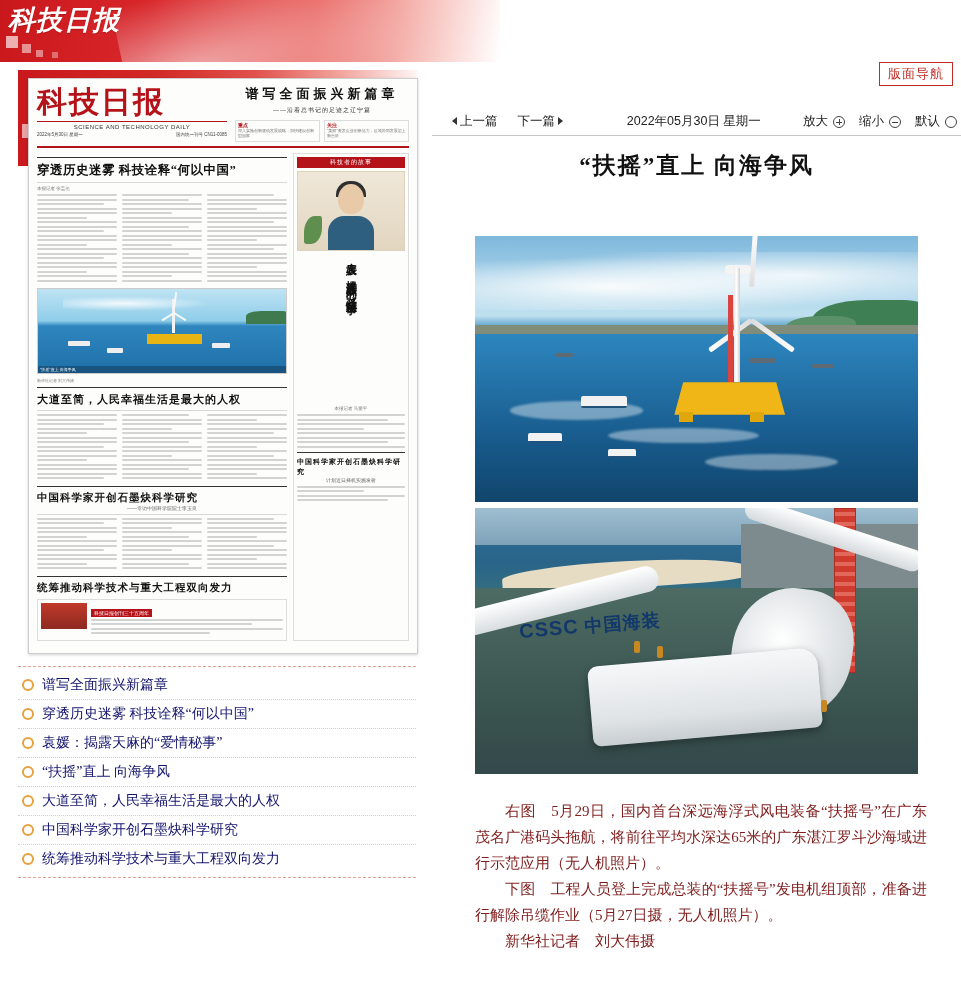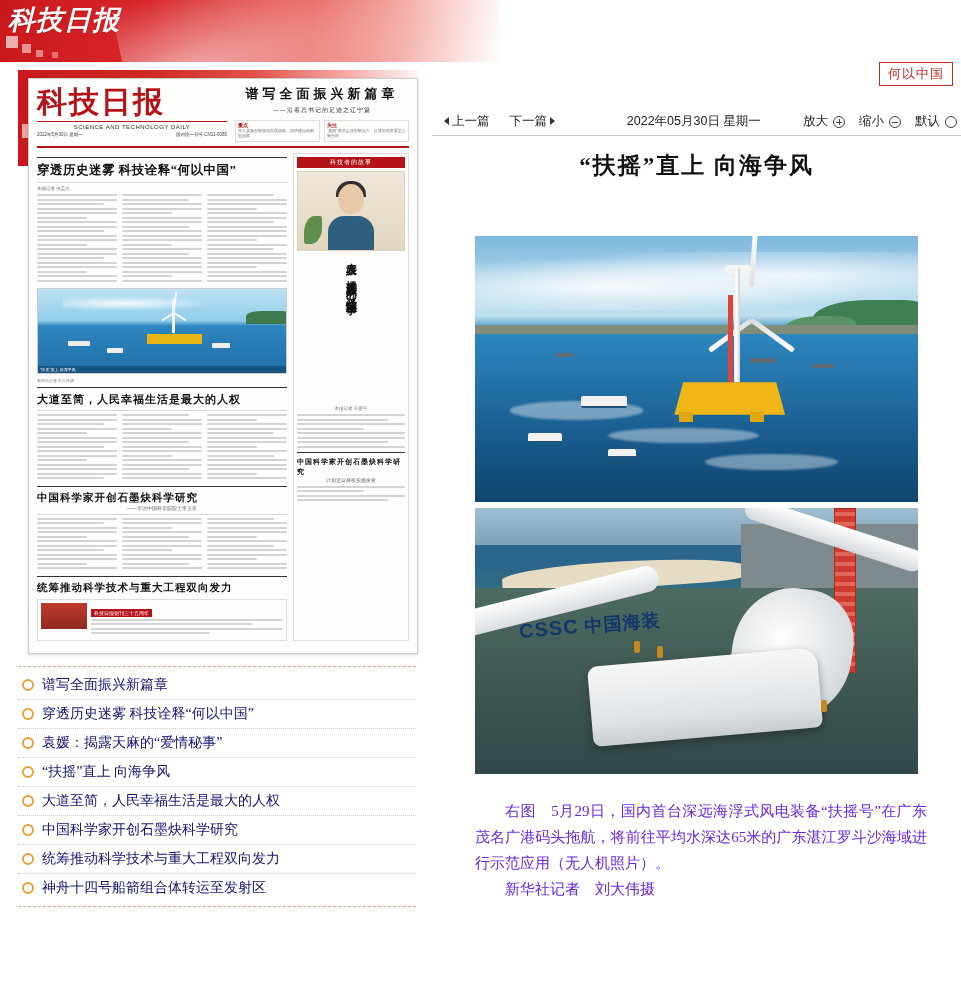--- a/index.html
+++ b/index.html
@@ -412,21 +412,21 @@
     position: absolute;
     left: 0; top: 108px;
     width: 529px;
     height: 28px;
     border-bottom: 1px solid #c9c9c9;
     display: flex;
     align-items: center;
     font-size: 12.5px;
     color: #222;
   }
-  .tb-prev { margin-left: 12px; cursor: pointer; }
+  .tb-prev { margin-left: 20px; cursor: pointer; }
   .tb-next { margin-left: 20px; cursor: pointer; }
   .tri-l, .tri-r {
     display: inline-block;
     width: 0; height: 0;
     border-top: 4px solid transparent;
     border-bottom: 4px solid transparent;
   }
   .tri-l { border-right: 5px solid #333; margin-right: 3px; }
   .tri-r { border-left: 5px solid #333; margin-left: 3px; }
   .tb-date {
@@ -658,21 +658,21 @@
   }
 
   
   .caption {
     position: absolute;
     left: 43px; top: 798px;
     width: 452px;
     font-family: "Liberation Serif", serif;
     font-size: 15px;
     line-height: 26px;
-    color: #6d28d9;
+    color: #7f1d1d;
     text-align: justify;
   }
   .caption p { margin: 0; text-indent: 2em; }
   .caption .byline { text-indent: 2em; }
 </style>
 </head>
 <body>
 
 <div class="banner">
   <div class="banner-red">
@@ -987,30 +987,26 @@
       <span class="hl-text">大道至简，人民幸福生活是最大的人权</span>
     </div>
     <div class="hl-item">
       <span class="hl-bullet"></span>
       <span class="hl-text">中国科学家开创石墨炔科学研究</span>
     </div>
     <div class="hl-item">
       <span class="hl-bullet"></span>
       <span class="hl-text">统筹推动科学技术与重大工程双向发力</span>
     </div>
-    <div class="hl-item">
-      <span class="hl-bullet"></span>
-      <span class="hl-text">神舟十四号船箭组合体转运至发射区</span>
-    </div>
   </div>
 </div>
 
 <div class="right-col">
 
-  <div class="nav-btn">何以中国</div>
+  <div class="nav-btn">版面导航</div>
 
   <div class="toolbar">
     <span class="tb-prev">
       <span class="tri-l"></span><span>上一篇</span>
     </span>
     <span class="tb-next">
       <span>下一篇</span><span class="tri-r"></span>
     </span>
     <span class="tb-date">2022年05月30日 星期一</span>
     <span class="tb-zoom">
@@ -1078,15 +1074,16 @@
     <div class="p2-nacelle-text">
       <span>CSSC</span><span class="cn">中国海装</span>
     </div>
     <div class="p2-worker" style="left:36%;top:50%"></div>
     <div class="p2-worker" style="left:41%;top:52%"></div>
     <div class="p2-worker" style="left:78%;top:72%"></div>
   </div>
 
   <div class="caption">
     <p>右图　5月29日，国内首台深远海浮式风电装备“扶摇号”在广东茂名广港码头拖航，将前往平均水深达65米的广东湛江罗斗沙海域进行示范应用（无人机照片）。</p>
+    <p>下图　工程人员登上完成总装的“扶摇号”发电机组顶部，准备进行解除吊缆作业（5月27日摄，无人机照片）。</p>
     <p class="byline">新华社记者　刘大伟摄</p>
   </div>
 </div>
 
 </body></html>

